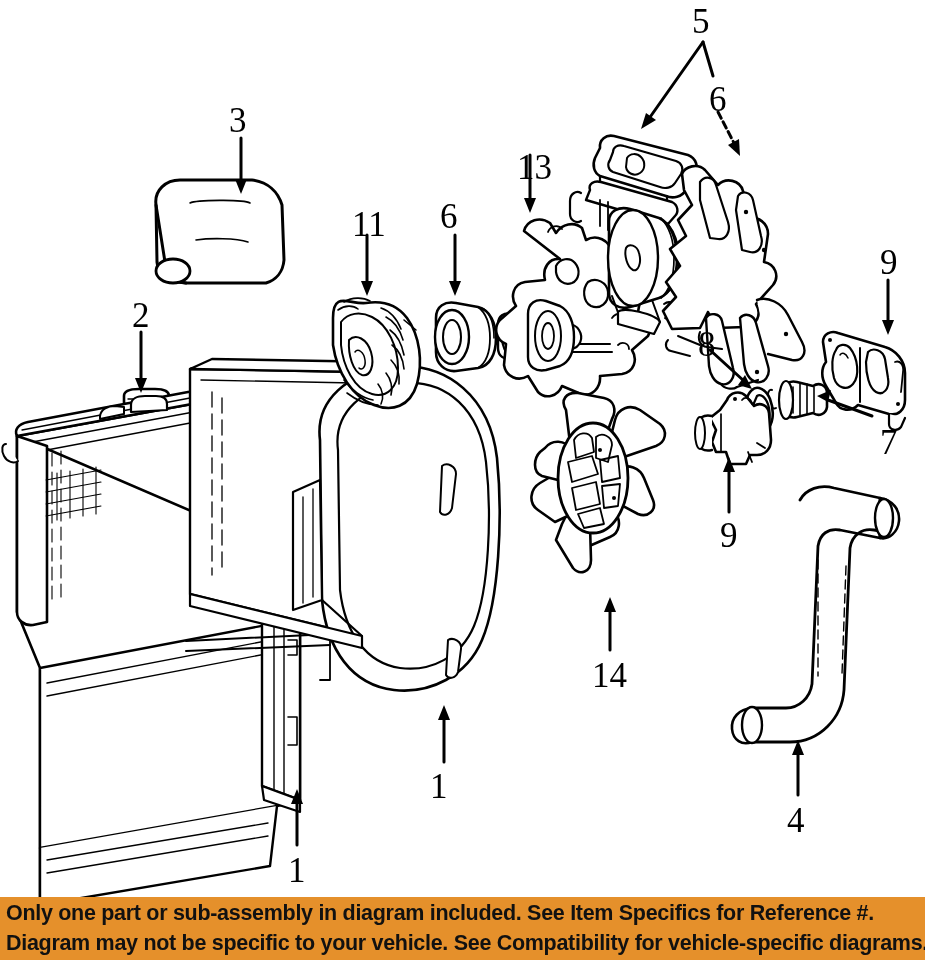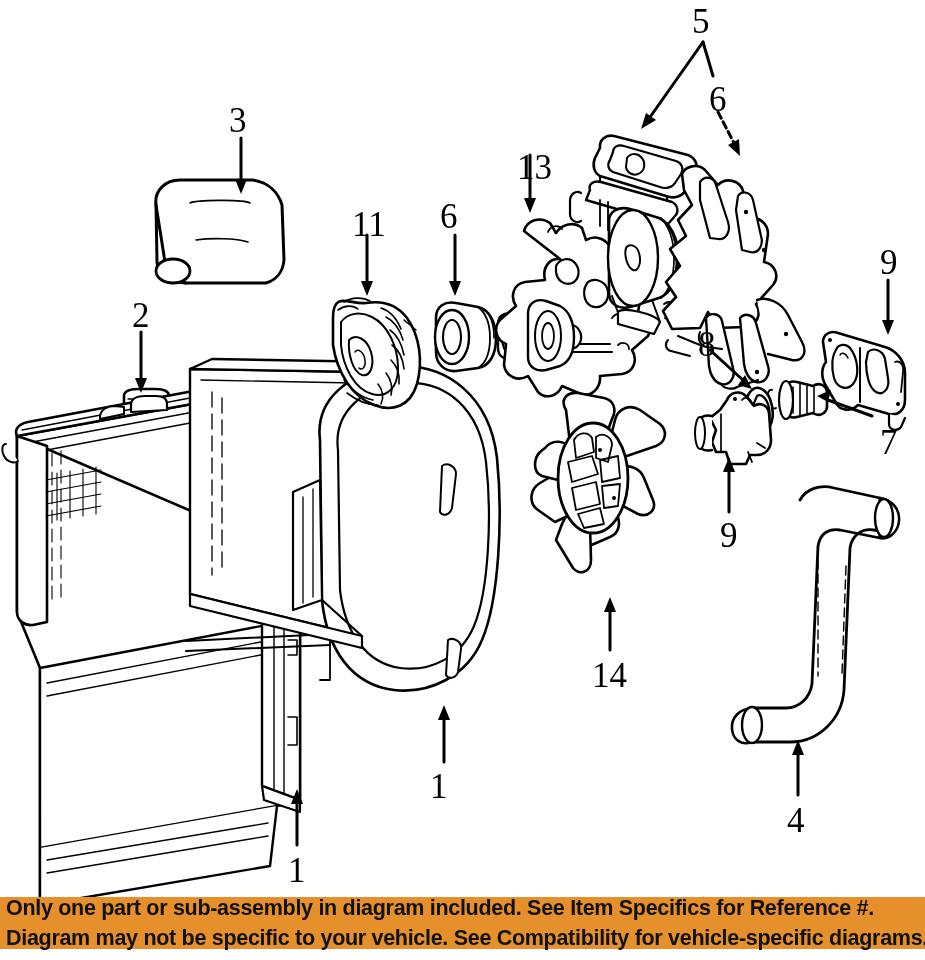--- a/index.html
+++ b/index.html
@@ -428,18 +428,18 @@
   <div class="callout-num" style="left:880px; top:425px;">7</div>
   <div class="callout-num" style="left:698px; top:327px;">8</div>
   <div class="callout-num" style="left:880px; top:245px;">9</div>
   <div class="callout-num" style="left:720px; top:518px;">9</div>
   <div class="callout-num" style="left:592px; top:658px;">14</div>
   <div class="callout-num" style="left:352px; top:199px;margin-top:8px;">11</div>
   <div class="callout-num" style="left:440px; top:199px;">6</div>
   <div class="callout-num" style="left:517px; top:118px;margin-top:32px;">13</div>
   <div class="callout-num" style="left:430px; top:769px;">1</div>
 
-  <div id="disclaimer-banner" style="top: 897px; height: 52px; background: rgb(229, 144, 43);">
+  <div id="disclaimer-banner" style="top: 897px; height: 63px; background: rgb(229, 144, 43);">
     <div class="banner-line" style="color: rgb(17, 17, 17);">Only one part or sub-assembly in diagram included. See Item Specifics for Reference #.</div>
     <div class="banner-line" style="color: rgb(17, 17, 17);">Diagram may not be specific to your vehicle. See Compatibility for vehicle-specific diagrams.</div>
   </div>
 
 </div>
 
 </body></html>

